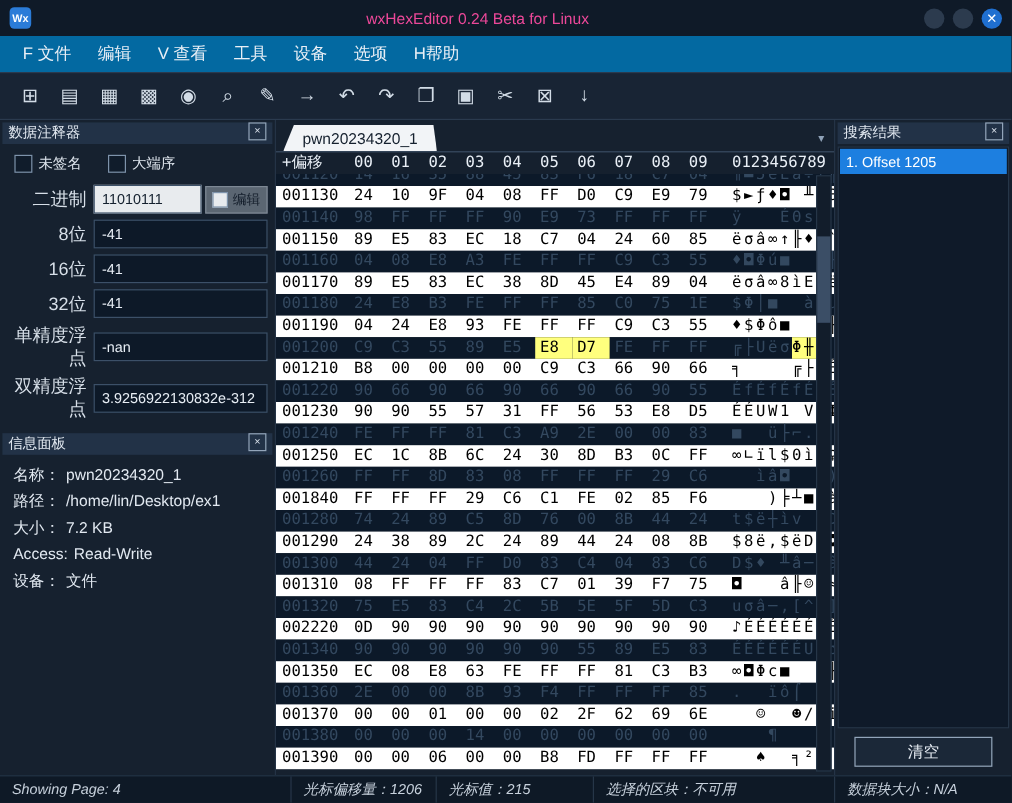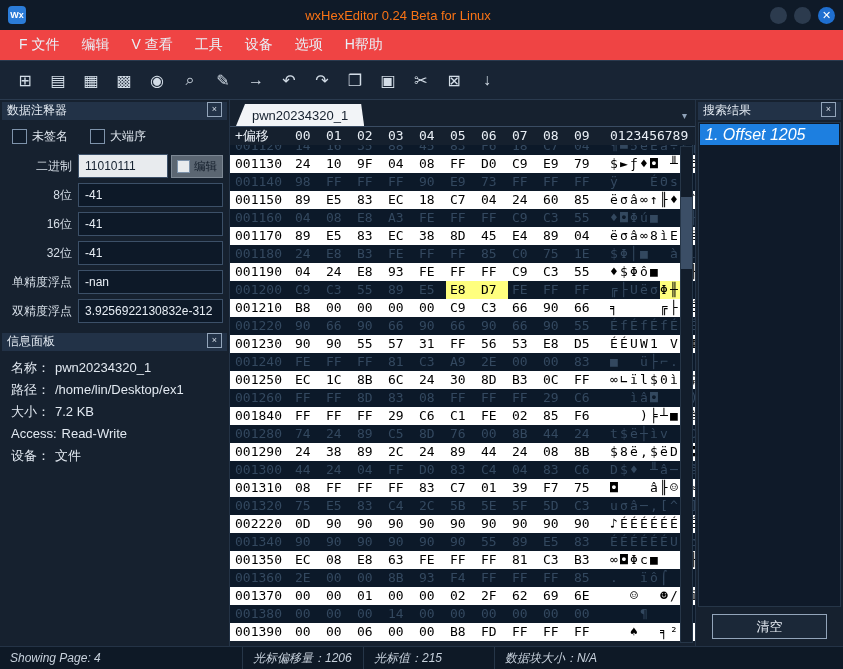--- a/index.html
+++ b/index.html
@@ -8,28 +8,28 @@
     background:#16212f;color:#dfe6ee;
     font-family:"Liberation Sans","DejaVu Sans",sans-serif;
     font-size:13px;
   }
   .window{width:843px;height:669px;display:flex;flex-direction:column;position:relative;}
 
   
   .titlebar{height:30px;background:#0f1a28;display:flex;align-items:center;padding:0 8px;flex:0 0 auto;}
   .app-icon{width:18px;height:18px;background:#2b7cd8;border-radius:4px;color:#fff;
     font-size:9px;font-weight:bold;display:flex;align-items:center;justify-content:center;}
-  .title{flex:1;text-align:center;font-size:13px;color:#f97316;}
+  .title{flex:1;text-align:center;font-size:13px;color:#ec4899;}
   .win-controls{display:flex;gap:7px;align-items:center;}
   .win-btn{width:17px;height:17px;border-radius:50%;background:#2c3b4e;color:#9fb0c2;
     font-size:10px;display:flex;align-items:center;justify-content:center;}
   .win-btn.close{background:#1f6fd0;color:#fff;font-size:11px;}
 
   
-  .menubar{height:30px;background:#ef4444;display:flex;align-items:center;padding:0 8px;flex:0 0 auto;}
+  .menubar{height:30px;background:#0369a1;display:flex;align-items:center;padding:0 8px;flex:0 0 auto;}
   .menu-item{padding:4px 11px;font-size:14px;color:#e9eff6;}
 
   
   .toolbar{height:38px;background:#182434;border-top:1px solid #2a3a4e;border-bottom:1px solid #2a3a4e;
     display:flex;align-items:center;padding:0 12px;gap:7px;flex:0 0 auto;}
   .tool-btn{width:26px;height:26px;display:flex;align-items:center;justify-content:center;
     color:#d2dce6;font-size:16px;border-radius:3px;}
 
   
   .main{flex:1;display:flex;min-height:0;}
@@ -41,21 +41,21 @@
     font-size:12px;color:#e2e9f1;flex:0 0 auto;}
   .panel-close{margin-left:auto;width:13px;height:13px;border:1px solid #93a5ba;color:#d6dee8;
     font-size:9px;line-height:11px;display:flex;align-items:center;justify-content:center;}
 
   
   .interp-checks{display:flex;gap:22px;padding:8px 10px 4px;font-size:12px;}
   .chk-wrap{display:flex;align-items:center;gap:5px;}
   .chk{width:13px;height:13px;border:1px solid #7e93ab;background:#101c2b;flex:0 0 auto;}
   .chk.small{width:11px;height:11px;background:#e8ebee;}
   .field-row{display:flex;align-items:center;margin:5px 4px;}
-  .field-label{width:66px;text-align:right;font-size:12px;padding-right:6px;color:#d7dfe8;flex:0 0 auto;}
+  .field-label{width:66px;text-align:right;font-size:15px;padding-right:6px;color:#d7dfe8;flex:0 0 auto;}
   .field-input{flex:1;height:22px;background:#0d1928;border:1px solid #3c5068;color:#e8eef5;
     font-size:12px;display:flex;align-items:center;padding:0 6px;min-width:0;white-space:nowrap;overflow:hidden;}
   .field-input.light{background:#e8ebee;color:#14202e;}
   .edit-box{display:flex;align-items:center;gap:4px;background:#5b6672;border:1px solid #7d8894;
     padding:3px 5px;margin-left:3px;font-size:11.5px;color:#121c29;flex:0 0 auto;}
 
   
   .info-rows{padding:6px 9px;font-size:13px;line-height:22px;}
   .info-row{display:flex;gap:5px;white-space:nowrap;}
   .info-label{color:#e2e9f1;}
@@ -79,21 +79,21 @@
   .tchar{display:inline-block;width:10px;overflow:hidden;}
   .hl{background:#ffff7e;color:#000;}
 
   .scrollbar{position:absolute;right:2px;top:46px;bottom:3px;width:11px;
     background:#121d2b;border:1px solid #263648;}
   .scroll-thumb{position:absolute;left:0;right:0;top:50px;height:72px;background:#3b4e66;}
 
   
   .search-panel{display:flex;flex-direction:column;flex:1;min-height:0;}
   .search-list{flex:1;background:#0f1a29;border:1px solid #263648;margin-top:2px;padding:1px;overflow:hidden;}
-  .search-item{height:21px;font-size:16px;display:flex;align-items:center;padding:0 5px;color:#dfe6ee;font-style:italic;}
+  .search-item{height:21px;font-size:12px;display:flex;align-items:center;padding:0 5px;color:#dfe6ee;}
   .search-item.selected{background:#1d7fe0;color:#fff;}
   .clear-btn{height:25px;margin:7px 14px 5px;background:#1b2838;border:1px solid #93a5ba;
     color:#e8eef5;font-size:13px;font-family:inherit;}
 
   
   .statusbar{height:22px;background:#0e1926;display:flex;align-items:center;
     font-size:12px;color:#c7d1dc;flex:0 0 auto;border-top:1px solid #243346;}
   .status-seg{padding:0 10px;height:100%;display:flex;align-items:center;white-space:nowrap;overflow:hidden;font-style:italic;}
   .status-seg + .status-seg{border-left:1px solid #263648;}
   .seg0{width:222px;}.seg1{width:100px;text-align:center;}.seg2{width:110px;}.seg3{width:180px;}.seg4{flex:1;}
@@ -683,16 +683,17 @@
         <button class="clear-btn">清空</button>
       </div>
     </div>
 
   </div>
 
   <div class="statusbar" id="statusbar">
       <div class="status-seg seg0">Showing Page: 4</div>
       <div class="status-seg seg1">光标偏移量：1206</div>
       <div class="status-seg seg2">光标值：215</div>
+      <div class="status-seg seg3">选择的区块：不可用</div>
       <div class="status-seg seg4">数据块大小：N/A</div>
     </div>
 
 </div>
 
 </body></html>

